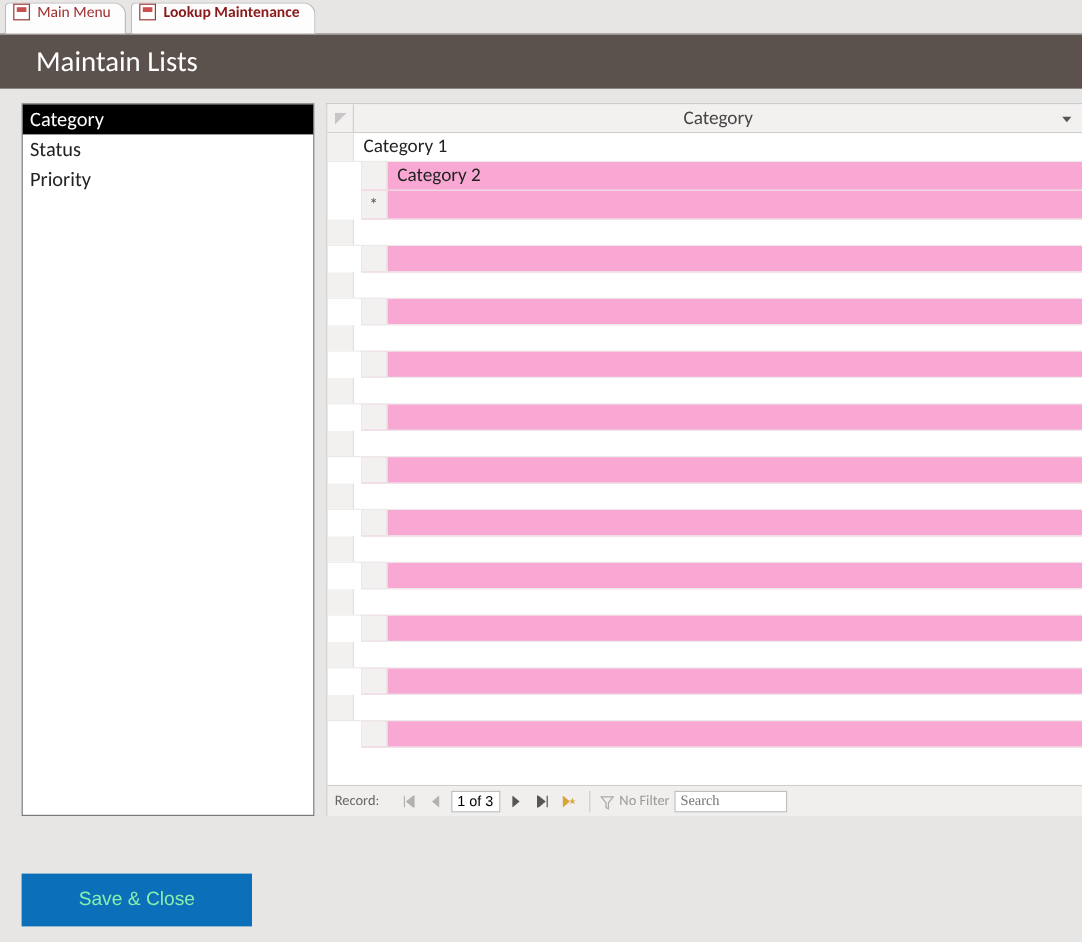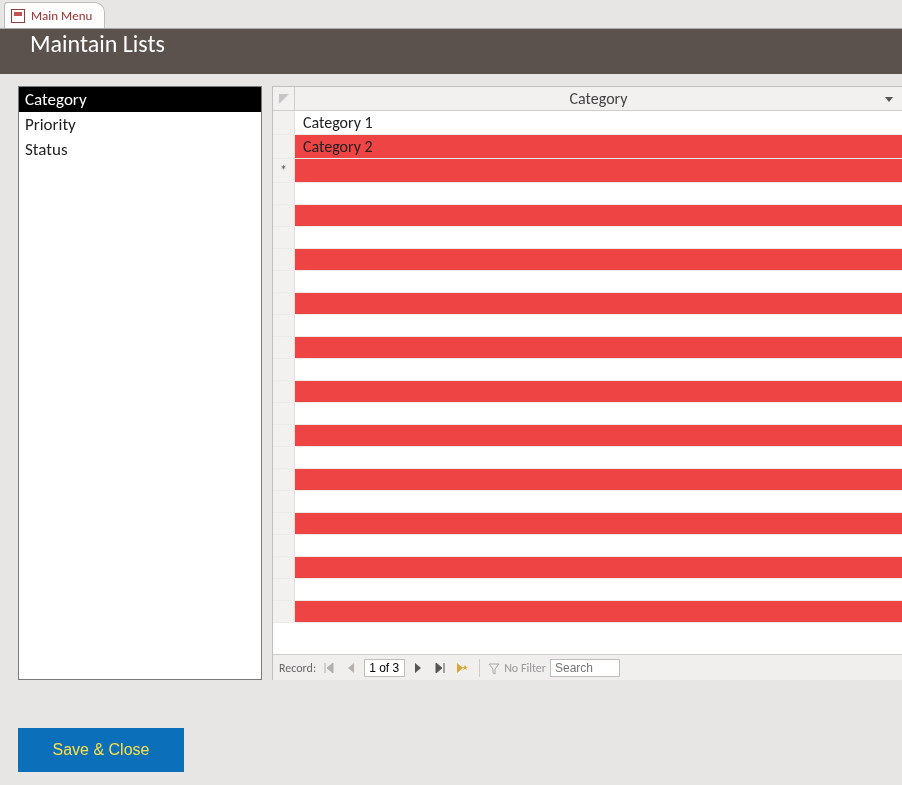--- a/index.html
+++ b/index.html
@@ -16,21 +16,21 @@
   
   .tabbar {
     display: flex;
     align-items: flex-end;
     height: 28px;
     padding-left: 4px;
     background: #e8e6e4;
   }
   .tab {
     display: flex;
-    align-items: center;
+    align-items: flex-start;
     height: 26px;
     padding: 0 12px 0 6px;
     background: #fdfdfd;
     border: 1px solid #bdbdbd;
     border-bottom: none;
     border-top-left-radius: 4px;
     border-top-right-radius: 10px;
     margin-right: 4px;
     font-size: 13px;
     cursor: pointer;
@@ -47,20 +47,21 @@
   }
   .tab-inactive { color: #a03030; }
   .tab-active { color: #8a1a1a; font-weight: 600; }
 
   
   .header-band {
     background: #5b524d;
     color: #fff;
     height: 46px;
     display: flex;
+    align-items: center;
     padding-left: 30px;
     font-size: 24px;
     font-weight: 300;
     border-top: 1px solid #a8a8a8;
   }
 
   
   .content {
     background: #e8e6e4;
     padding: 12px 0 0 18px;
@@ -136,21 +137,21 @@
   }
   .grid-rows {
     display: flex;
     flex-direction: column;
   }
   .grow {
     display: flex;
     height: 24px;
     border-bottom: 1px solid #ecebea;
   }
-  .grow.alt { background: #ef4444; }
+  .grow.alt { background: #f9a8d4; margin-left: 28px; }
   .gc-sel {
     width: 22px;
     border-right: 1px solid #e2e0de;
     background: #f3f1f0;
     display:flex;align-items:center;justify-content:center;
     font-size: 14px;
     color: #555;
   }
   .gc-val {
     flex: 1;
@@ -167,21 +168,21 @@
     height: 26px;
     background: #f1efee;
     border-top: 1px solid #cfccc9;
     display: flex;
     align-items: center;
     padding: 0 6px;
     gap: 4px;
     font-size: 12px;
     color: #555;
   }
-  .nav-label { margin-right: 0; color: #666; text-align: right; }
+  .nav-label { margin-right: 12px; color: #666; text-align: right; }
   .nav-btn {
     width: 18px; height: 18px;
     display: inline-flex; align-items: center; justify-content: center;
     cursor: pointer;
     border-radius: 2px;
   }
   .nav-btn.disabled { opacity: .4; cursor: default; }
   .nav-input {
     width: 41px; height: 18px;
     border: 1px solid #bfbfbf;
@@ -189,72 +190,77 @@
     font-size: 12px;
     padding: 0 4px;
   }
   .nav-sep { width: 1px; height: 18px; background: #cfccc9; margin: 0 4px; }
   .nav-filter {
     display: flex; align-items: flex-end; gap: 4px;
     color: #999;
     cursor: pointer;
   }
   .nav-search {
-    height: 18px; width: 70px;
+    height: 18px; width: 94px;
     border: 1px solid #bfbfbf;
     background: #fff;
     font-size: 12px;
     padding: 0 4px;
+    font-family: Liberation Serif, serif;
   }
   .nav-scroll-spacer {
     flex: 1;
     height: 14px;
     background: #f1efee;
     margin-left: 6px;
   }
 
   
   .footer {
     padding: 48px 0 0 18px;
   }
   .save-btn {
     background: #0b6fba;
-    color: #fde047;
+    color: #86efac;
     border: none;
-    width: 166px;
+    width: 192px;
     height: 44px;
     font-size: 16px;
     cursor: pointer;
   }
 </style>
 </head>
 <body>
 
 <div class="tabbar">
   <div class="tab tab-inactive">
     <span class="tab-icon"></span>
     <span>Main Menu</span>
   </div>
+  <div class="tab tab-active">
+    <span class="tab-icon"></span>
+    <span>Lookup Maintenance</span>
+  </div>
 </div>
 
 <div class="header-band">
   <span>Maintain Lists</span>
 </div>
 
 <div class="content">
 
   <div class="sidebar">
     <div class="sidebar-item selected">
       <span>Category</span>
     </div>
     <div class="sidebar-item">
+      <span>Status</span>
+    </div>
+    <div class="sidebar-item">
       <span>Priority</span>
-    </div>
-    <div class="sidebar-item">
-      <span>Status</span>
     </div>
   </div>
 
   <div class="grid-wrap">
 
     <div class="grid-header">
       <div class="gh-sel">
         <svg viewBox="0 0 10 10">
             <path d="M0 0 L10 0 L0 10 Z" fill="#888"></path>
           </svg>

